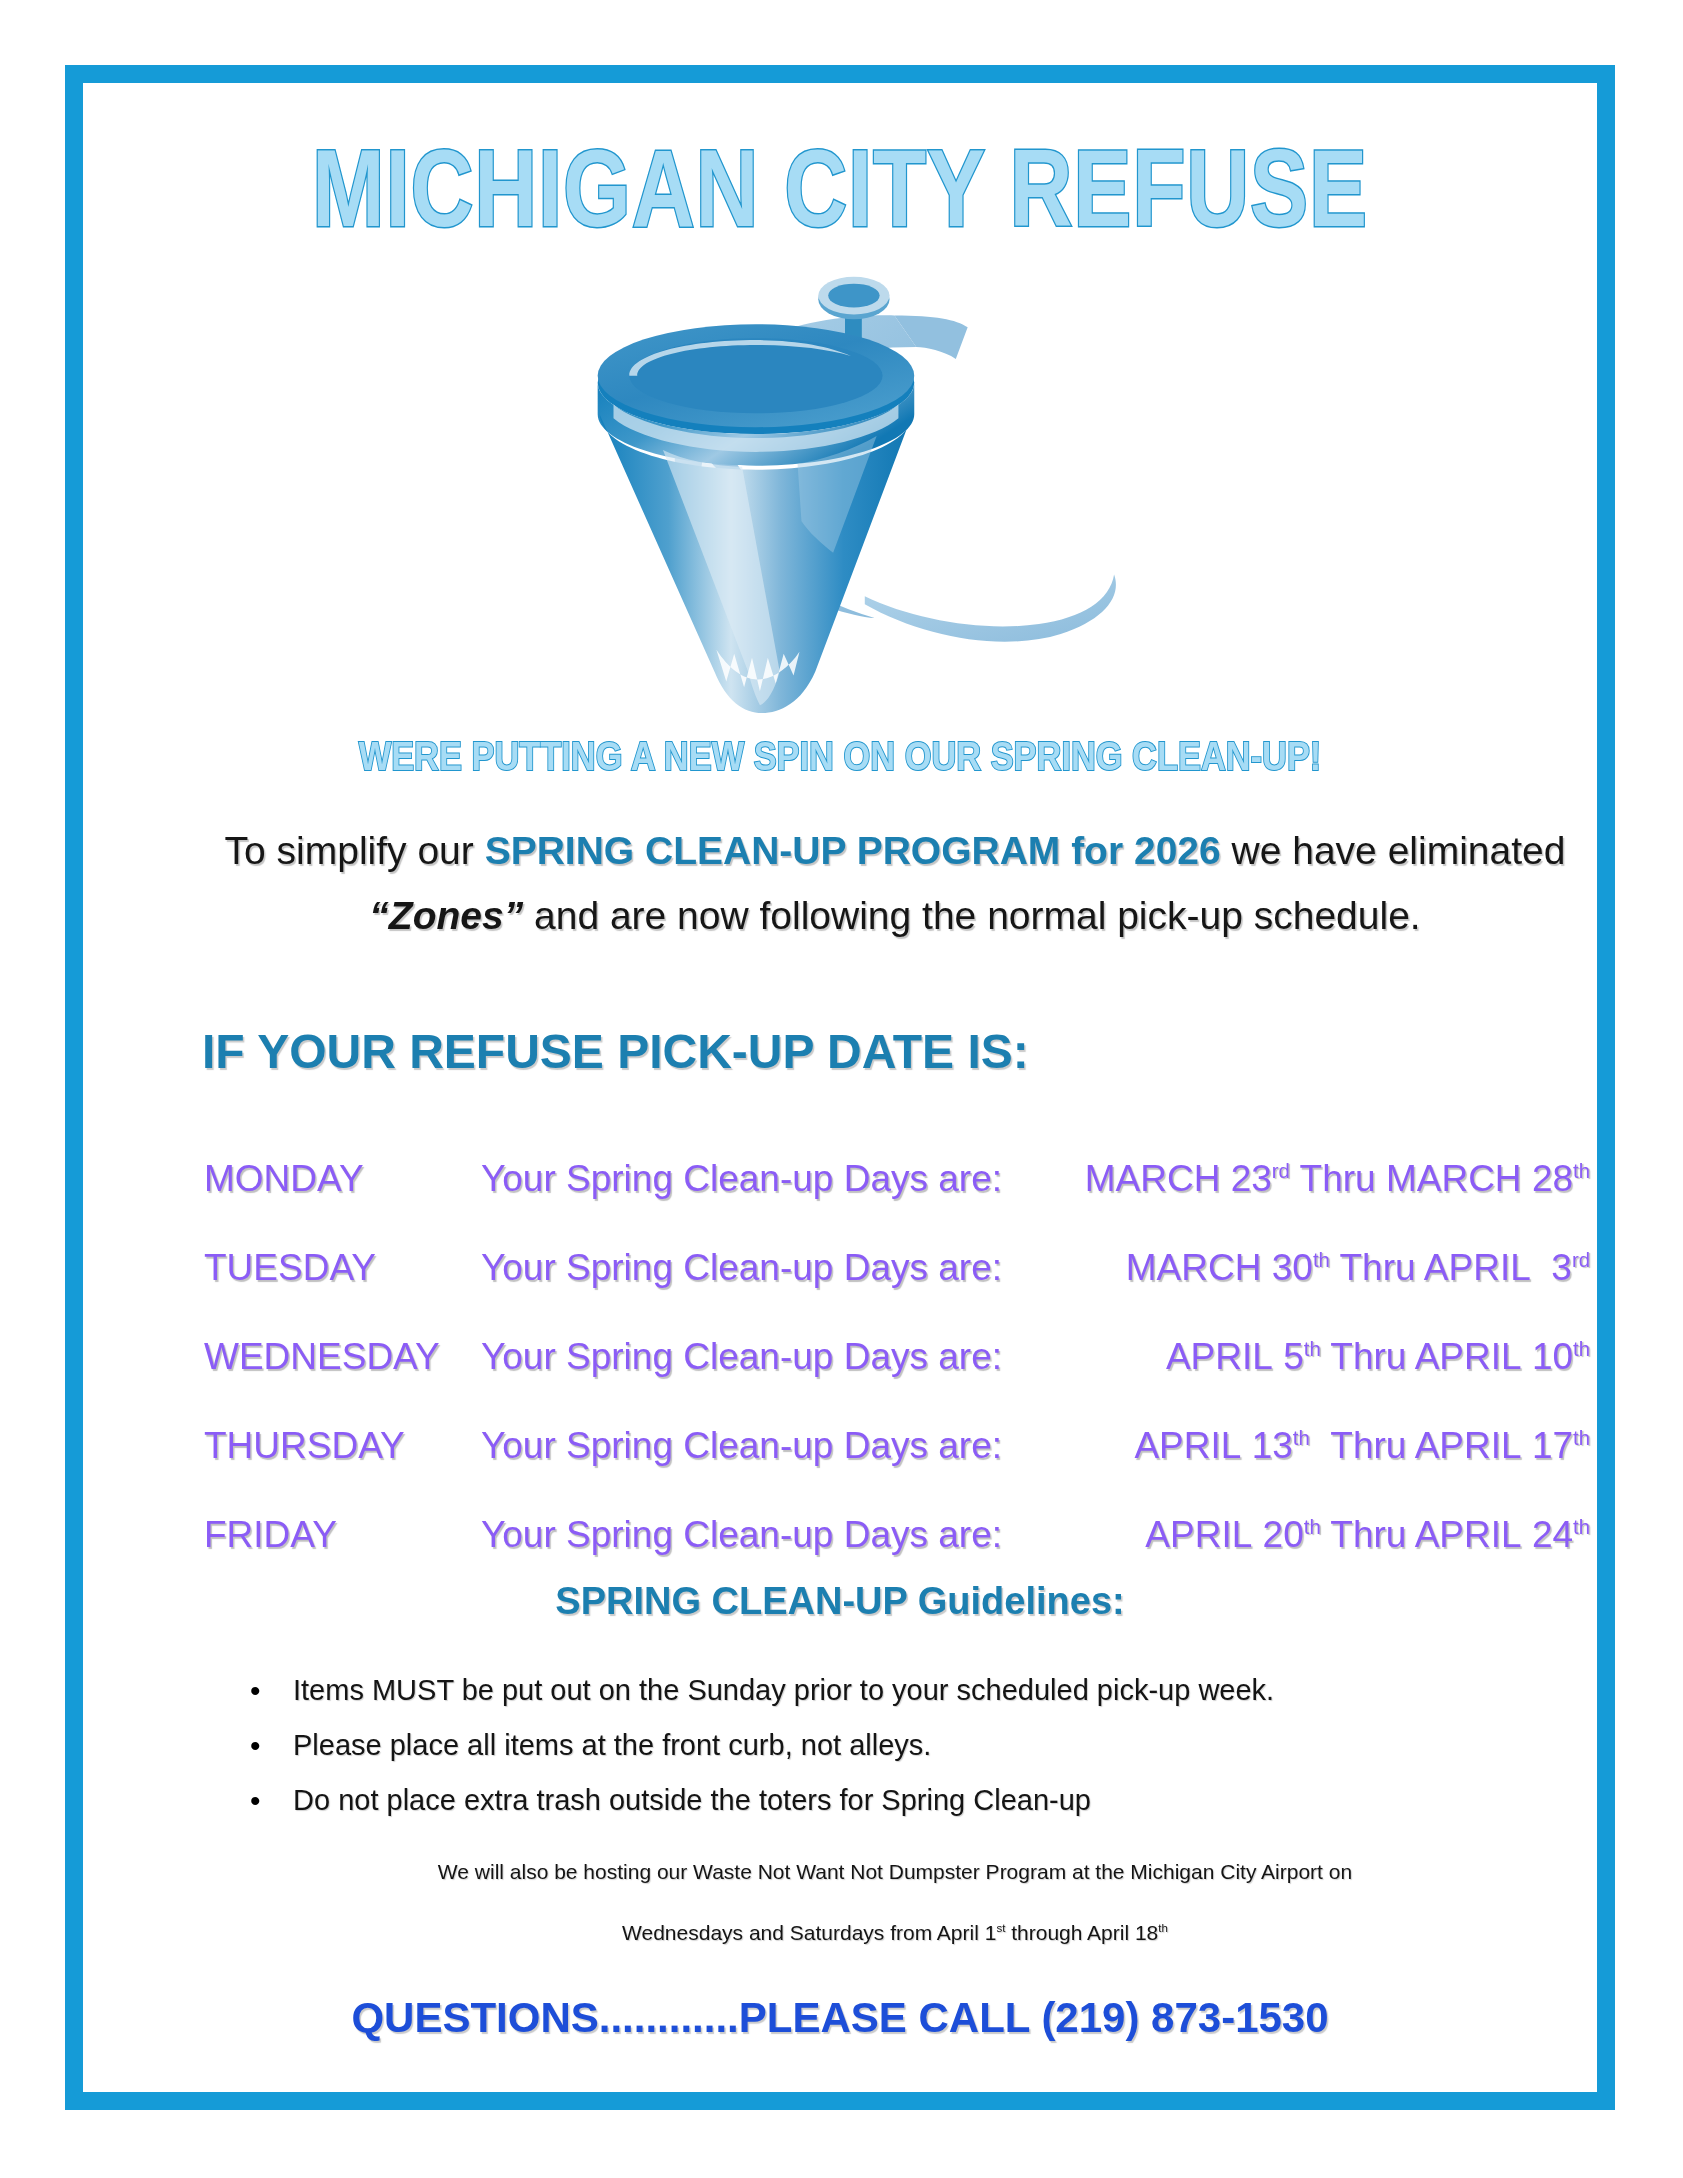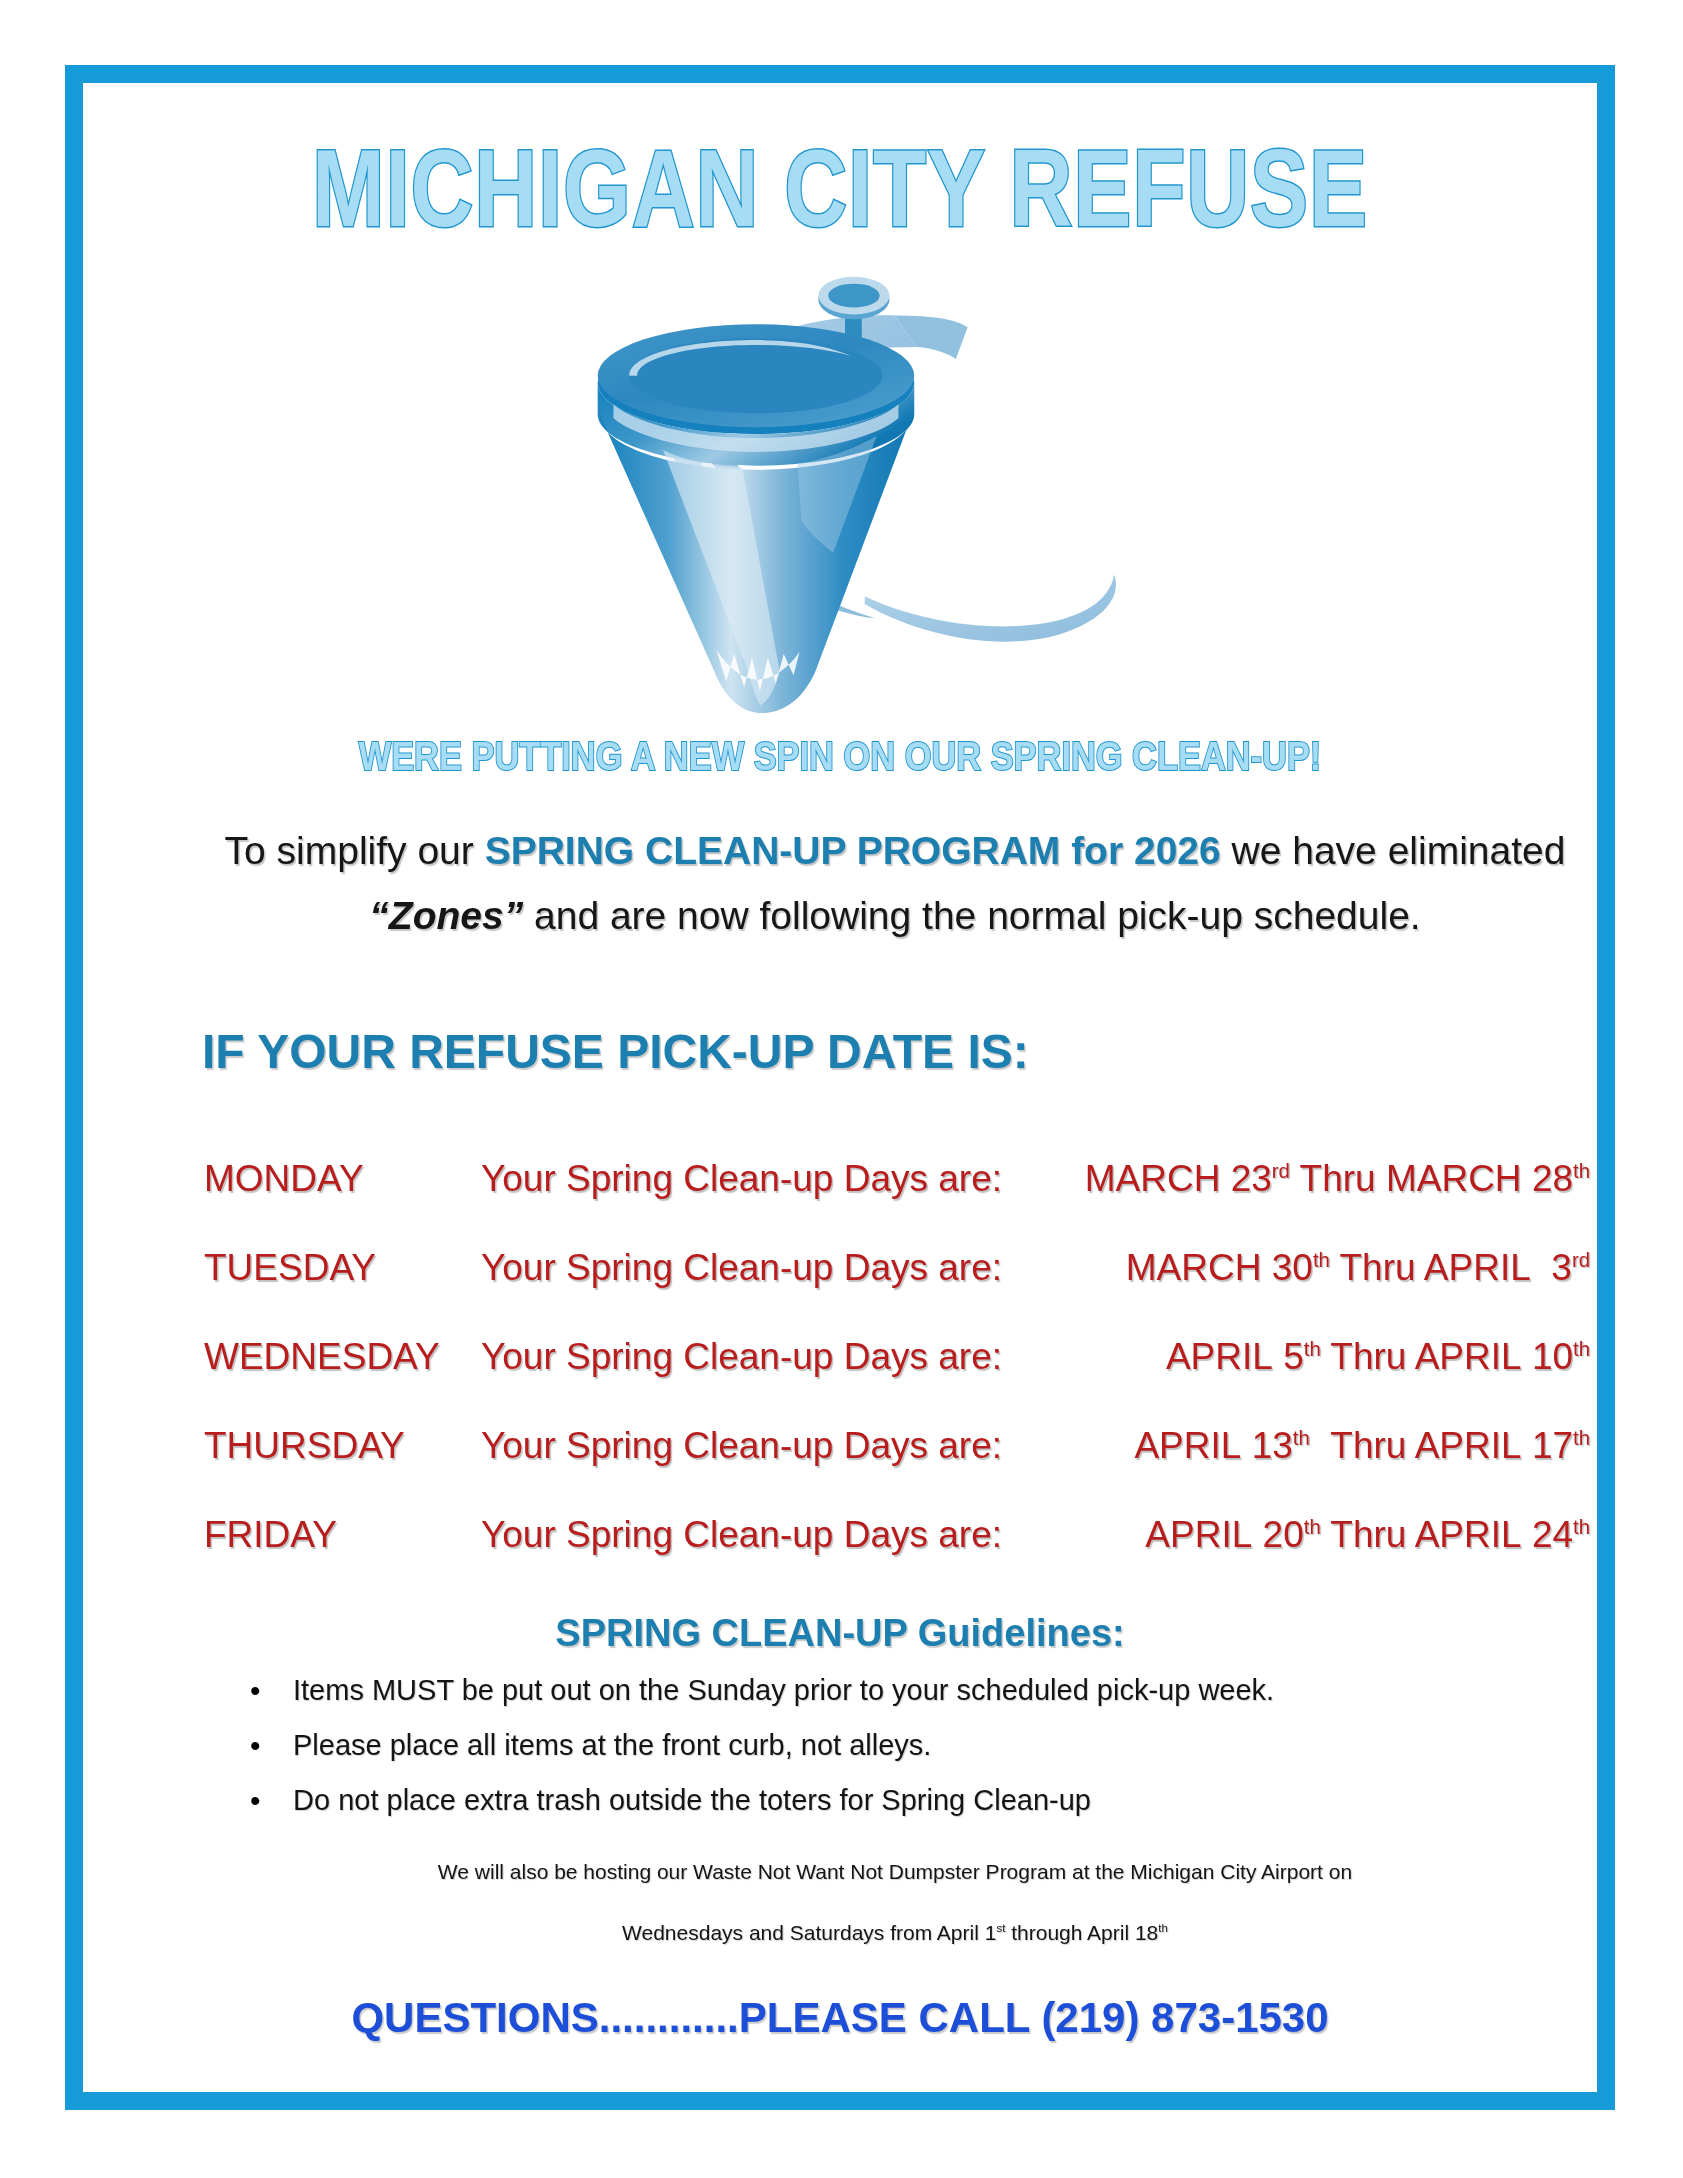--- a/index.html
+++ b/index.html
@@ -125,32 +125,31 @@
     left: 119px;
     top: 941px;
     font-size: 48px;
   }
   #guidelines-head {
     left: 0;
     top: 1497px;
     width: 100%;
     text-align: center;
     font-size: 38px;
-    margin-top: 32px;
   }
 
   
   #schedule {
     position: absolute;
     left: 121px;
     top: 1051px;
     width: 1386px;
     border-collapse: collapse;
     font-family: "Liberation Sans Narrow", "Liberation Sans", sans-serif;
-    color: #b91c1c;
+    color: #8b5cf6;
   }
   #schedule td {
     font-size: 37px;
     padding: 0;
     height: 89px;
     vertical-align: middle;
     white-space: nowrap;
     text-shadow: 1.5px 1.5px 1px rgba(140,140,140,0.55);
   }
   .col-day    { width: 277px;  text-align: left; }

